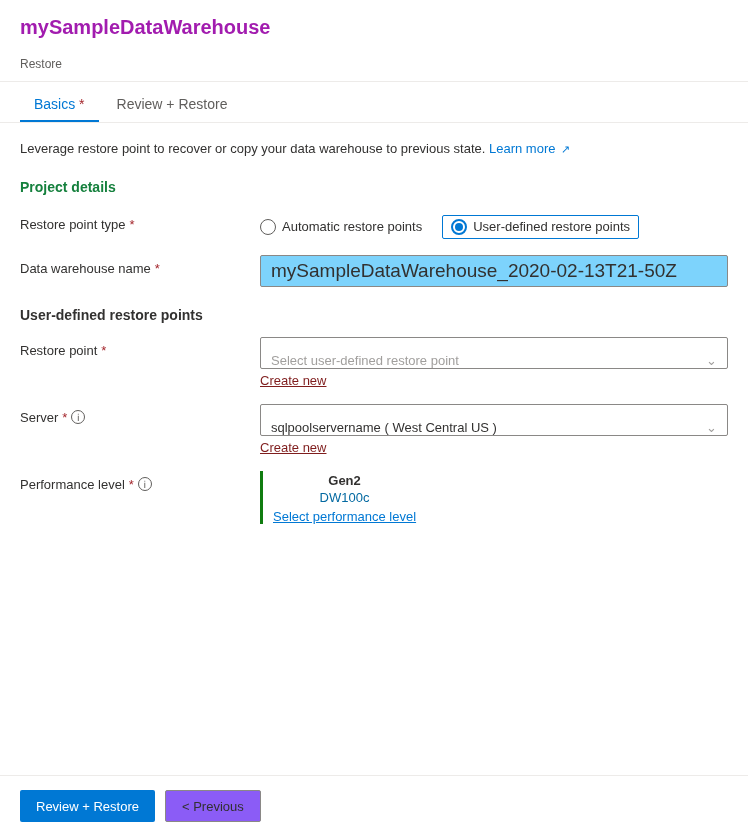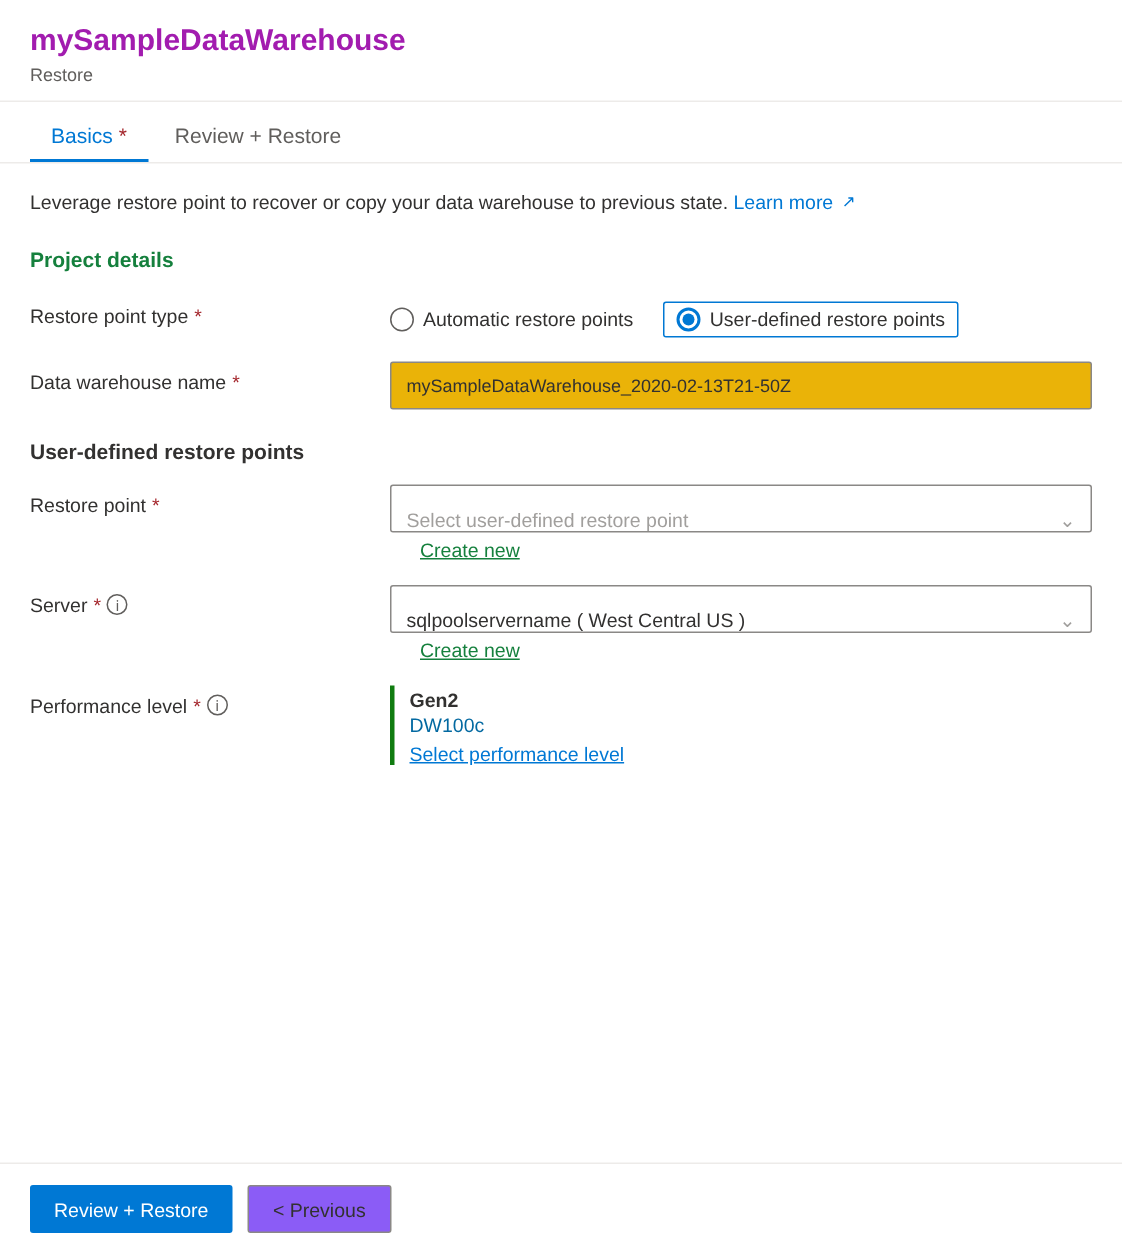--- a/index.html
+++ b/index.html
@@ -18,21 +18,21 @@
       border-bottom: 1px solid #edebe9;
     }
     .page-title {
       font-size: 20px;
       font-weight: 600;
       color: #a21caf;
     }
     .page-subtitle {
       font-size: 12px;
       color: #605e5c;
-      margin-top: 4px;
+      margin-top: 18px;
     }
     .tabs-bar {
       display: flex;
       align-items: flex-end;
       padding: 0 20px;
       border-bottom: 1px solid #edebe9;
       margin-top: 4px;
     }
     .tab {
       padding: 10px 14px 8px 14px;
@@ -130,23 +130,23 @@
     .user-defined-box {
       border: 1.5px solid #0078d4;
       padding: 3px 8px;
       border-radius: 2px;
     }
     .text-input {
       width: 100%;
       height: 32px;
       border: 1px solid #8a8886;
       padding: 0 10px;
-      font-size: 12px;
-      color: #323130;
-      background: #eab308;
+      font-size: 19px;
+      color: #323130;
+      background: #7dd3fc;
       outline: none;
       border-radius: 2px;
     }
     .subsection-title {
       font-size: 14px;
       font-weight: 600;
       color: #323130;
       margin-top: 20px;
       margin-bottom: 14px;
     }
@@ -167,26 +167,25 @@
       color: #a19f9d;
     }
     .dropdown-control span.selected {
       color: #323130;
     }
     .chevron {
       font-size: 11px;
       color: #605e5c;
     }
     .create-new-link {
-      color: #15803d;
+      color: #7f1d1d;
       font-size: 13px;
       margin-top: 4px;
       cursor: pointer;
       display: inline-block;
-      margin-left: 20px;
     }
     .info-icon {
       display: inline-flex;
       align-items: center;
       justify-content: center;
       width: 14px;
       height: 14px;
       border-radius: 50%;
       border: 1px solid #605e5c;
       font-size: 10px;
@@ -347,21 +346,21 @@
       <div class="dropdown-control">
         <span class="selected">sqlpoolservername ( West Central US )</span>
         <span class="chevron">⌄</span>
       </div>
       <a href="#" class="create-new-link">
         <span>Create new</span>
       </a>
     </div>
   </div>
 
-  <div class="form-row" style="margin-top: 4px;">
+  <div class="form-row" style="margin-top: 4px; text-align: center;">
     <div class="form-label">
       <span>Performance level</span>
       <span class="req"> *</span>
       <span class="info-icon">ℹ</span>
     </div>
     <div class="form-control">
       <div class="performance-row">
         <div class="green-bar"></div>
         <div class="performance-block">
           <div class="performance-gen">Gen2</div>

